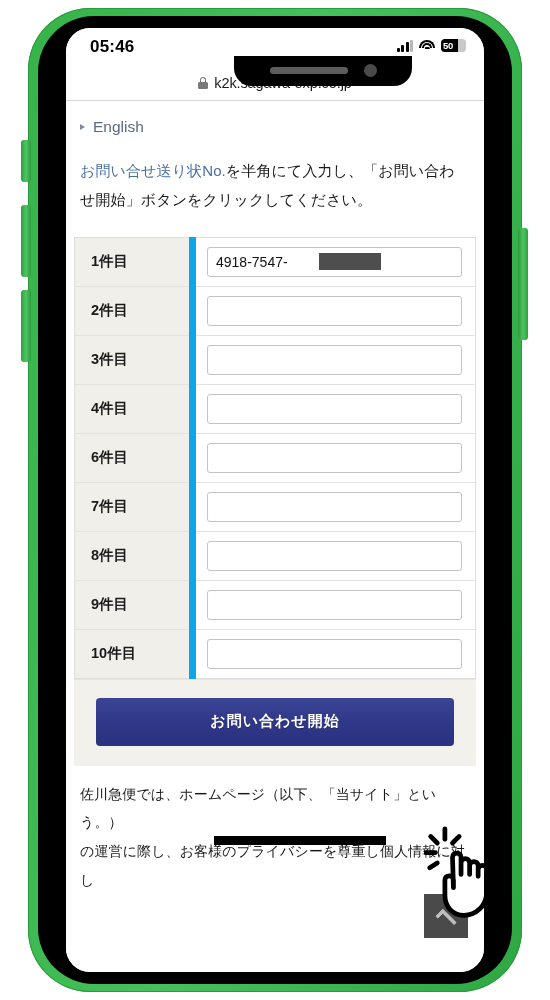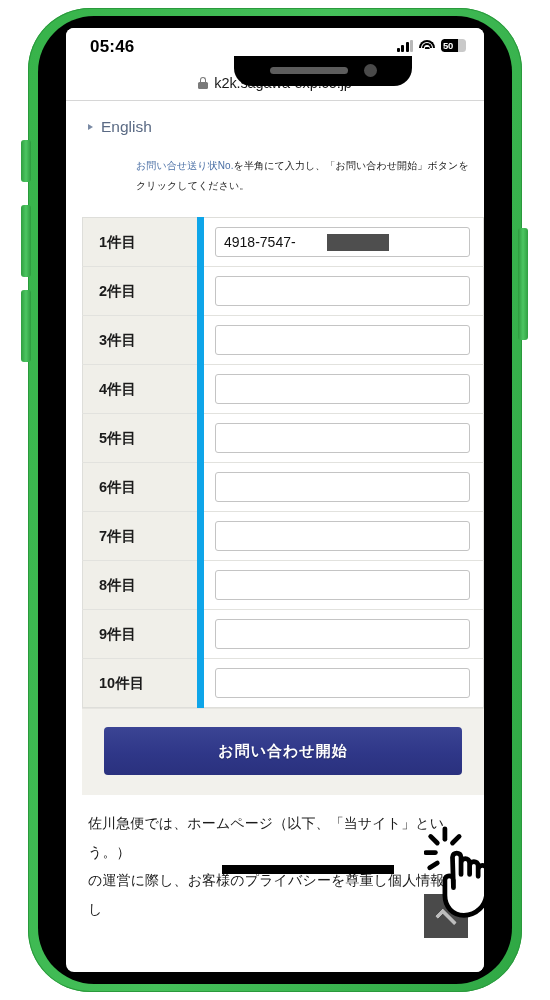--- a/index.html
+++ b/index.html
@@ -32,21 +32,21 @@
     height: 968px;
     border-radius: 56px;
     background: #000000;
   }
   #phone-screen {
     position: absolute;
     left: 66px;
     top: 28px;
     width: 418px;
     height: 944px;
-    border-radius: 8px;
+    border-radius: 24px;
     background: #ffffff;
     overflow: hidden;
   }
 
   
   .side-btn {
     position: absolute;
     background: linear-gradient(90deg, #2f9f40, #4cc661, #2c9a3d);
     border-radius: 3px;
   }
@@ -183,21 +183,21 @@
   }
   #url-text {
     font-size: 14.5px;
     color: #1a1a1a;
     letter-spacing: -0.1px;
   }
 
   
   #page {
     position: absolute;
-    left: 8px; top: 74px;
+    left: 0; top: 74px;
     width: 418px;
     height: 870px;
     background: #ffffff;
     overflow: hidden;
   }
 
   #english-link {
     display: flex;
     align-items: center;
     gap: 8px;
@@ -208,25 +208,24 @@
   }
   #english-arrow {
     width: 0; height: 0;
     border-left: 5px solid #7a8aa4;
     border-top: 3.5px solid transparent;
     border-bottom: 3.5px solid transparent;
   }
 
   #instruction {
     padding: 20px 16px 0 14px;
-    font-size: 10px;
+    font-size: 15px;
     line-height: 1.95;
     color: #1a1a1a;
     letter-spacing: 0.1px;
-    margin-left: 48px;
   }
   #instruction .hl { color: #4a6fa5; }
 
   
   #entry-table {
     margin: 22px 8px 0 8px;
     border-collapse: collapse;
     width: calc(100% - 16px);
     background: #ffffff;
     border: 1px solid #dededa;
@@ -441,28 +440,20 @@
           </tr>
           <tr>
             <td class="label">4件目</td>
             <td class="field">
               <div class="tracking-input">
                 <span></span>
               </div>
             </td>
           </tr>
           <tr>
-            <td class="label">5件目</td>
-            <td class="field">
-              <div class="tracking-input">
-                <span></span>
-              </div>
-            </td>
-          </tr>
-          <tr>
             <td class="label">6件目</td>
             <td class="field">
               <div class="tracking-input">
                 <span></span>
               </div>
             </td>
           </tr>
           <tr>
             <td class="label">7件目</td>
             <td class="field">

